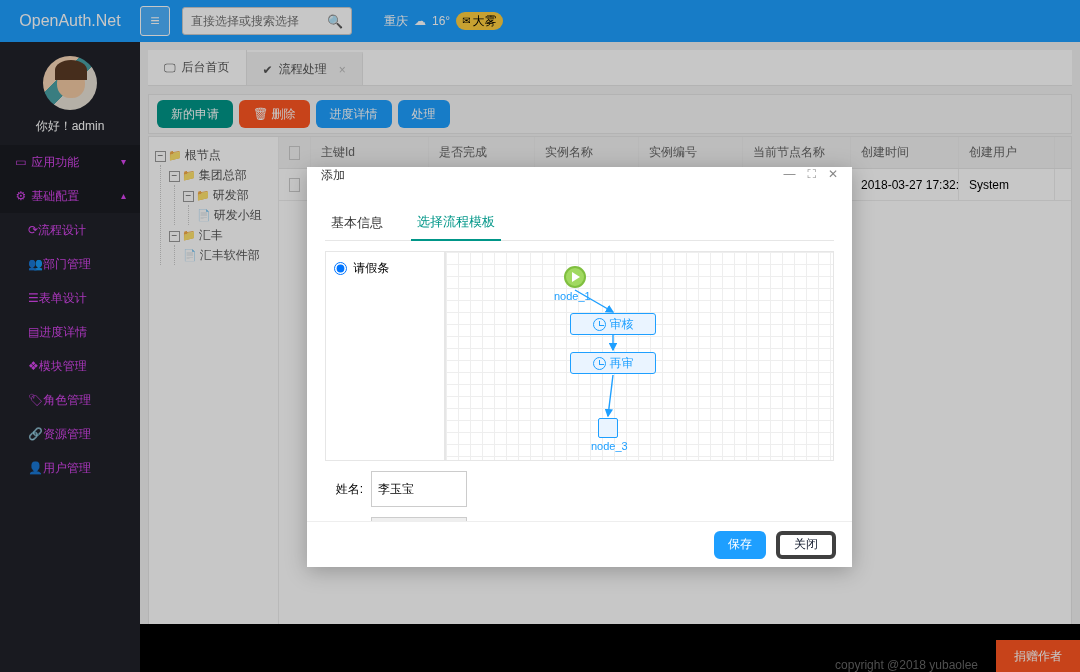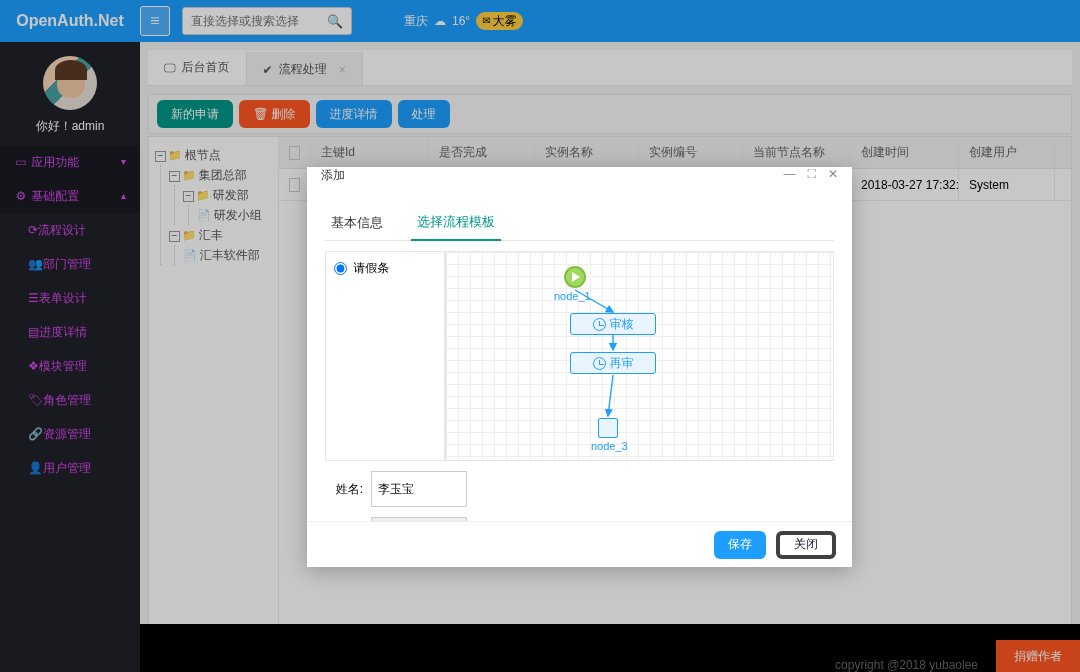--- a/index.html
+++ b/index.html
@@ -1,24 +1,24 @@
 <!DOCTYPE html>
 <html><head>
 <meta charset="utf-8">
 <style>
 *{margin:0;padding:0;box-sizing:border-box;font-family:"Microsoft YaHei",Arial,sans-serif;font-size:12px}
 body{width:1080px;height:672px;overflow:hidden;background:#f2f2f2;position:relative}
 .topbar{height:42px;background:#1E9FFF;display:flex;align-items:center;color:#fff;position:relative;z-index:5}
-.logo{width:140px;text-align:center;font-size:16px;font-weight:700}
+.logo{width:140px;text-align:center;font-size:16px;font-weight:400}
 .hamburger{width:30px;height:30px;background:#4eb3ff;border:1px solid #fff;border-radius:3px;display:flex;align-items:center;justify-content:center;margin-right:12px;cursor:pointer}
 .hamburger span{font-size:16px;line-height:1}
 .searchbox{position:relative;display:flex;align-items:center}
 .searchbox input{width:170px;height:28px;border:1px solid #ccc;border-radius:3px;padding:0 28px 0 8px;font-size:12px;color:#999;outline:none}
 .search-icn{position:absolute;right:8px;color:#999;font-size:13px}
-.weather{margin-left:52px;display:flex;align-items:center;gap:6px;font-size:13px}
+.weather{margin-left:32px;display:flex;align-items:center;gap:6px;font-size:13px}
 .badge-y{background:#ffcf3f;color:#000;padding:0 6px;height:18px;line-height:18px;border-radius:9px;font-size:11px;display:inline-flex;align-items:center;gap:2px}
 .badge-y .mail{font-size:10px}
 .layout{position:absolute;top:42px;left:0;right:0;bottom:0;display:flex}
 .sidebar{width:140px;background:#20222A;color:#c2c2c2;height:100%;overflow:hidden}
 .avatar-wrap{display:flex;flex-direction:column;align-items:center;padding:14px 0 10px}
 .avatar{width:54px;height:54px;border-radius:50%;background:linear-gradient(135deg,#f8d7b8 35%,#4aa0a5 35%,#4aa0a5 55%,#e8e2d6 55%);position:relative;overflow:hidden}
 .avatar::before{content:"";position:absolute;left:14px;top:12px;width:28px;height:30px;background:#f3c9a3;border-radius:50% 50% 45% 45%}
 .avatar::after{content:"";position:absolute;left:12px;top:4px;width:32px;height:20px;background:#5a3a24;border-radius:50% 50% 0 0}
 .greet{color:#fff;font-size:12px;margin-top:8px}
 .nav{list-style:none}

